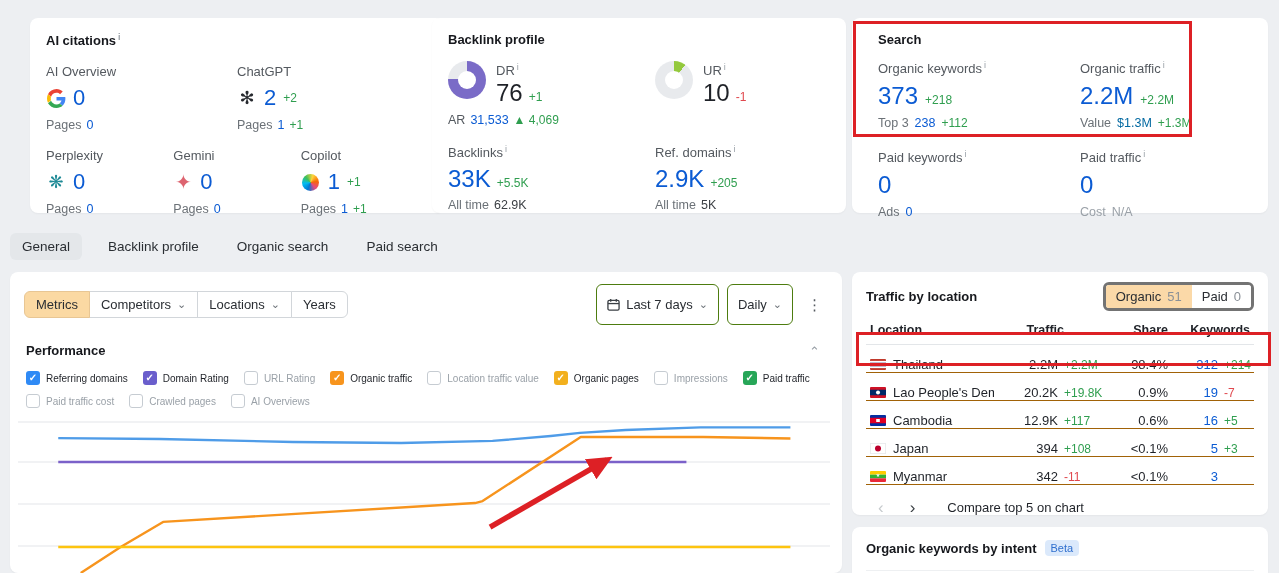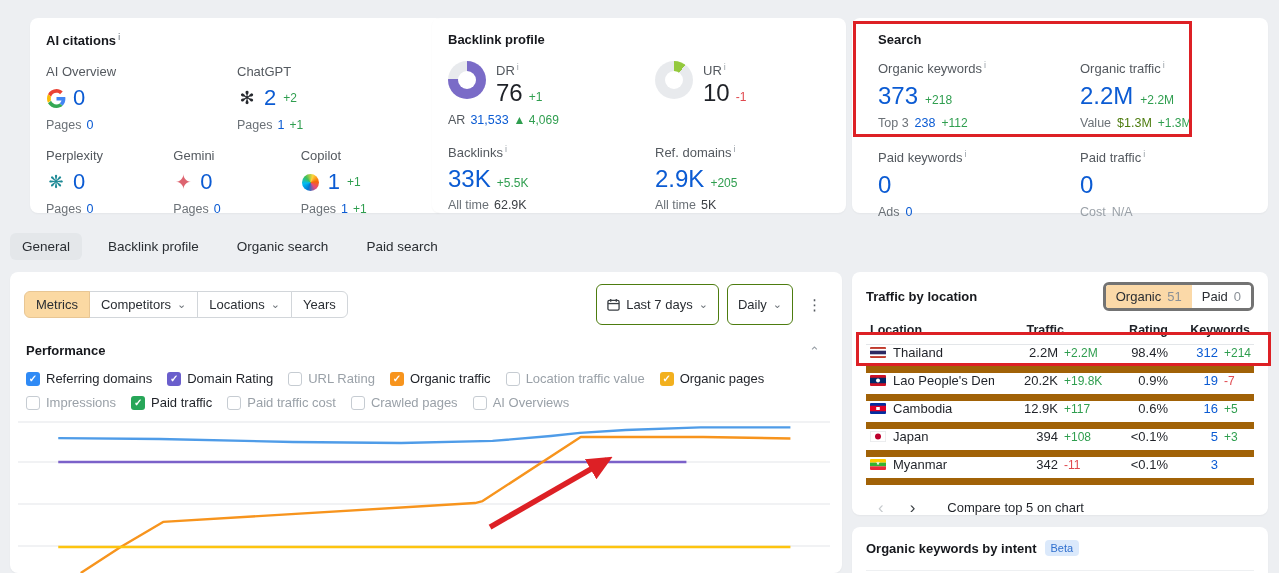--- a/index.html
+++ b/index.html
@@ -13,21 +13,21 @@
   .panel-title { font-size:13px; font-weight:700; color:#16181d; }
   .lbl { font-size:13px; color:#54595f; }
   .sup-info { font-size:9px; color:#9aa1a8; vertical-align:super; margin-left:2px; }
   .big-val { font-size:24px; color:#0b5bd3; line-height:1; }
   .big-val.dark { color:#1f2228; }
   .delta { font-size:12px; }
   .delta.pos { color:#2f9e4f; }
   .delta.neg { color:#e0484e; }
   .sub-row { font-size:12.5px; color:#6b7177; margin-top:8px; display:flex; gap:6px; align-items:baseline; }
   .v-blue { color:#0b5bd3; }
-  .v-dark { color:#4d7c0f; }
+  .v-dark { color:#0369a1; }
   .v-muted { color:#9aa1a8; }
 
   
   #panel-ai { left:10px; top:18px; width:414px; height:195px; padding:14px 16px;margin-left:20px; }
   .ai-row { display:flex; margin-top:16px; }
   .ai-item .lbl { display:block; }
   .ai-valrow { display:flex; align-items:center; gap:7px; margin-top:8px; }
   .ai-icon { width:20px; height:20px; display:inline-flex; align-items:center; justify-content:center; }
   .glyph { font-size:18px; line-height:1; }
   .copilot-dot { width:17px; height:17px; border-radius:50%;
@@ -70,34 +70,34 @@
   .chev { font-size:11px; color:#6b7177; }
   .toolbar-right { margin-left:auto; display:flex; align-items:center; gap:8px; }
   .btn { font-family:inherit; font-size:13px; color:#2a2e33; background:#fff; border:1px solid #4d7c0f; border-radius:6px; padding:12px 10px; cursor:pointer; display:flex; align-items:center; gap:6px; }
   .kebab { border:none; background:transparent; font-size:15px; color:#54595f; cursor:pointer; padding:4px 6px; }
   .perf-head { display:flex; padding:18px 16px 0 16px; }
   .collapse { margin-left:auto; border:none; background:transparent; color:#9aa1a8; font-size:13px; cursor:pointer; }
   .perf-list { display:flex; flex-wrap:wrap; column-gap:15px; row-gap:9px; padding:11px 16px 0 16px; }
   .perf-item { display:flex; align-items:center; gap:6px; cursor:pointer; }
   .perf-item .box { width:14px; height:14px; border-radius:3px; border:1px solid #c6ccd2; background:#fff; color:transparent; font-size:10px; line-height:12px; text-align:center; font-weight:700; }
   .perf-item.checked .box { border-color:transparent; background:var(--c,#2f8af5); color:#fff; }
-  .perf-item .plabel { font-size:13px; color:#9aa1a8; }
+  .perf-item .plabel { font-size:10px; color:#9aa1a8; }
   .perf-item.checked .plabel { color:#1f2228; }
   #chart-svg { position:absolute; left:0; top:123px; }
 
   
   #panel-locations { left:852px; top:272px; width:416px; height:243px; padding:10px 14px; }
   .loc-head { display:flex; align-items:center; }
   .toggle { margin-left:auto; display:flex; border:3px solid #737373; border-radius:6px; overflow:hidden; }
   .toggle .tseg { font-family:inherit; font-size:13px; border:none; background:#fff; padding:4px 10px; cursor:pointer; display:flex; gap:6px; align-items:center; color:#2a2e33; }
   .toggle .tseg.active { background:#fbd9a8; }
   .toggle .count { color:#8a9097; }
   .loc-table { margin-top:12px; font-size:13px; }
   .loc-hrow { display:flex; font-weight:700; font-size:12.5px; padding:0 4px 7px 4px; border-bottom:1px solid #e3e6e9; }
-  .loc-row { display:flex; align-items:flex-start; height:28px; padding:0 4px; border-bottom:7px solid #a16207; }
+  .loc-row { display:flex; align-items:flex-end; height:28px; padding:0 4px; border-bottom:1px solid #a16207; }
   .c-loc { flex:1; display:flex; align-items:center; gap:7px; white-space:nowrap; overflow:hidden; }
   .flag { width:16px; height:11px; flex:0 0 auto; display:inline-flex; }
   .flag svg { border-radius:1px; }
   .c-traffic { width:112px; display:flex; justify-content:flex-end; align-items:baseline; }
   .c-traffic .tv { flex:1; text-align:right; }
   .c-traffic .delta { width:48px; text-align:left; padding-left:6px; }
   .c-share { width:62px; text-align:right; }
   .c-kw { width:82px; display:flex; justify-content:flex-end; align-items:baseline; }
   .c-kw .kv { flex:1; text-align:right; color:#0b5bd3; }
   .c-kw .delta { width:32px; text-align:left; padding-left:6px; }
@@ -473,21 +473,21 @@
         <button class="tseg" id="seg-paid">
           <span>Paid</span>
           <span class="count">0</span>
         </button>
       </div>
     </div>
     <div class="loc-table">
       <div class="loc-hrow">
         <span class="c-loc">Location</span>
         <span class="h-traffic">Traffic</span>
-        <span class="h-share">Rating</span>
+        <span class="h-share">Share</span>
         <span class="h-kw">Keywords</span>
       </div>
       <div>
 
           <div class="loc-row">
             <span class="c-loc">
               <span class="flag">
                 <svg width="16" height="11">
                   <rect width="16" height="11" fill="#fff"></rect>
                   <rect width="16" height="1.9" fill="#c0392b"></rect>

